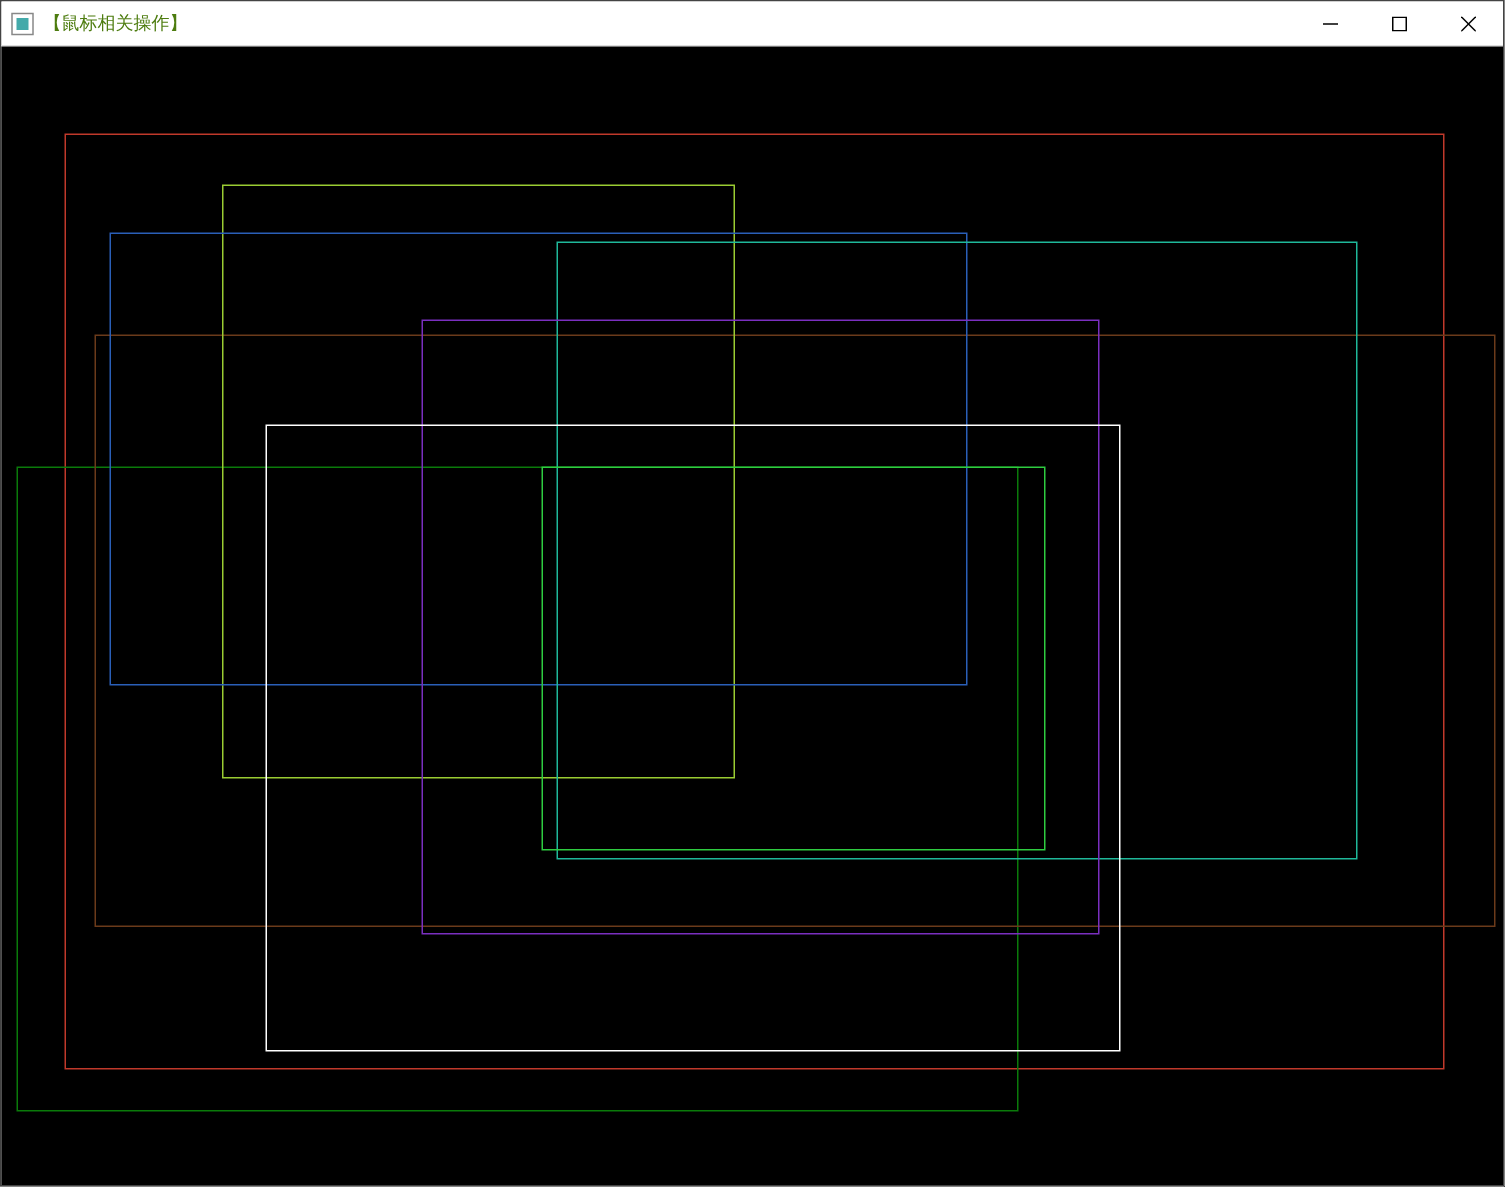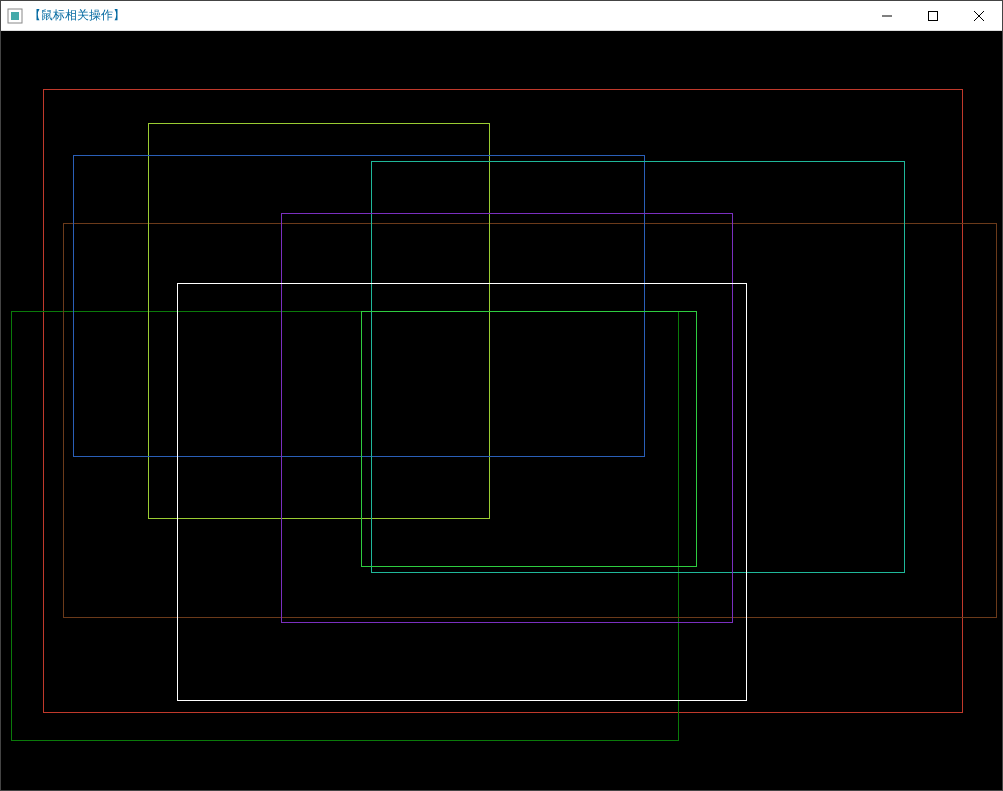--- a/index.html
+++ b/index.html
@@ -29,21 +29,21 @@
     .titlebar-icon {
       width: 16px;
       height: 16px;
       margin-right: 6px;
       display: inline-flex;
       align-items: center;
       justify-content: center;
     }
     .titlebar-title {
       font-size: 12px;
-      color: #0369a1;
+      color: #4d7c0f;
       flex: 1;
     }
     .titlebar-buttons {
       display: flex;
       height: 100%;
     }
     .titlebar-btn {
       width: 46px;
       height: 100%;
       display: flex;

